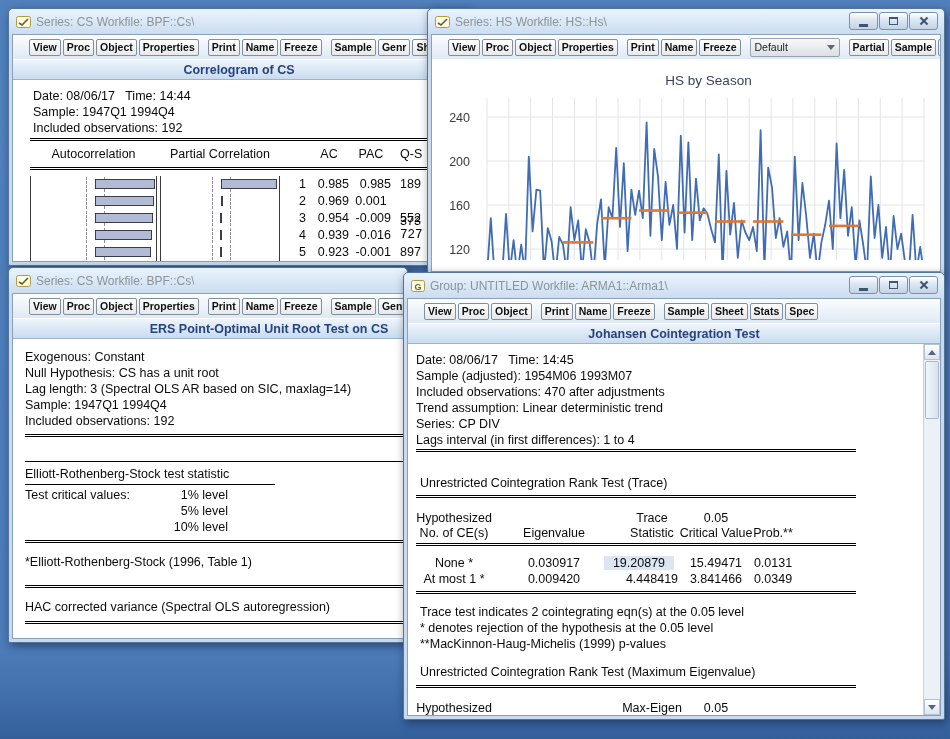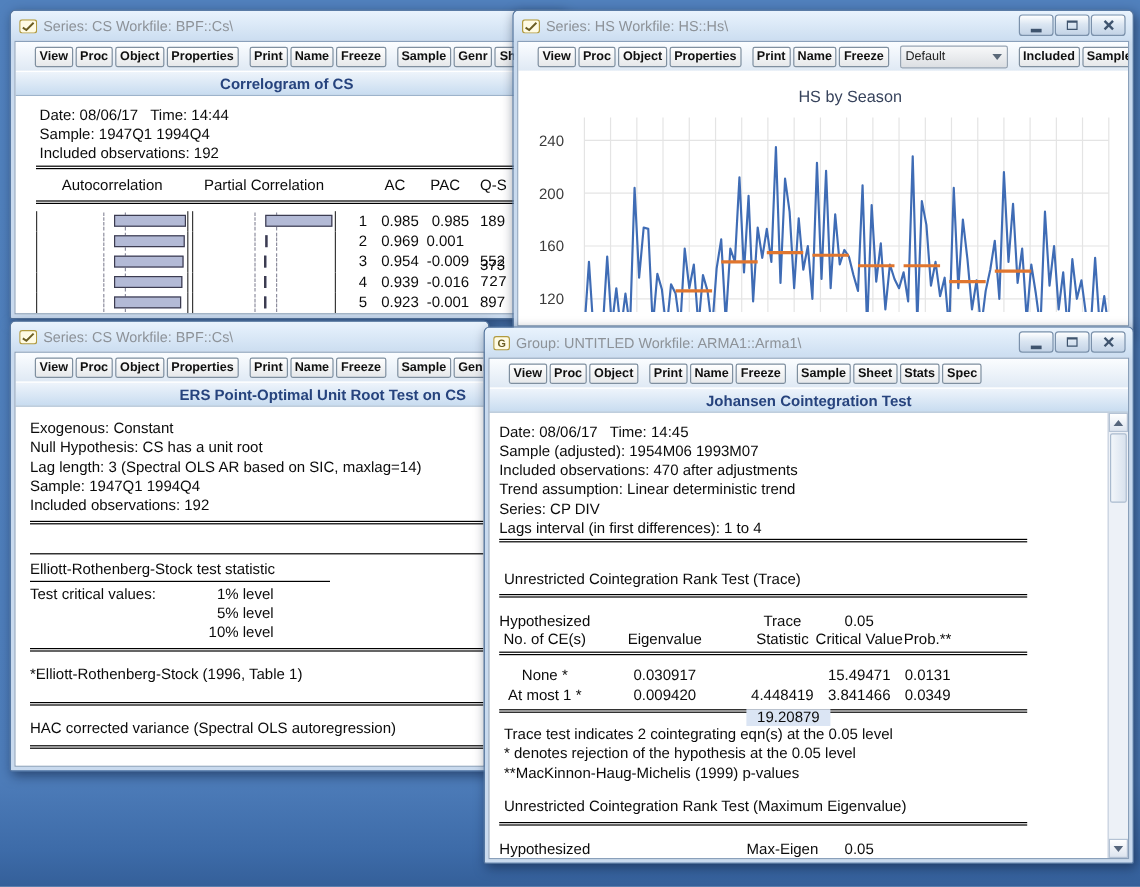--- a/index.html
+++ b/index.html
@@ -220,21 +220,21 @@
           <span class="tgap"></span>
           <span class="tbtn">Print</span>
           <span class="tbtn">Name</span>
           <span class="tbtn">Freeze</span>
           <span class="tgap"></span>
           <span class="combo">
             <span class="combo-label">Default</span>
             <span class="combo-arrow"></span>
           </span>
           <span class="tgap"></span>
-          <span class="tbtn">Included</span>
+          <span class="tbtn">Partial</span>
           <span class="tbtn">Sample</span>
           <span class="tbtn">Genr</span>
         </div>
       <div class="content">
         <div class="chart-title">HS by Season</div>
         <svg id="hs-svg" class="abs" style="left:0;top:0" width="512" height="200">
             <line x1="55.0" y1="38" x2="55.0" y2="200" stroke="#e4e4e4" stroke-width="1"></line>
             <line x1="76.8" y1="38" x2="76.8" y2="200" stroke="#e4e4e4" stroke-width="1"></line>
             <line x1="98.7" y1="38" x2="98.7" y2="200" stroke="#e4e4e4" stroke-width="1"></line>
             <line x1="120.5" y1="38" x2="120.5" y2="200" stroke="#e4e4e4" stroke-width="1"></line>
@@ -392,21 +392,21 @@
             <span class="jcell" style="left: -19px; top: 166px;"><span>Hypothesized</span></span>
             <span class="jcell" style="left: -19px; top: 181px;"><span>No. of CE(s)</span></span>
             <span class="jcell" style="left: 81px; top: 181px;"><span>Eigenvalue</span></span>
             <span class="jcell" style="left: 179px; top: 166px;"><span>Trace</span></span>
             <span class="jcell" style="left: 179px; top: 181px;"><span>Statistic</span></span>
             <span class="jcell" style="left: 243px; top: 166px;"><span>0.05</span></span>
             <span class="jcell" style="left: 243px; top: 181px;"><span>Critical Value</span></span>
             <span class="jcell" style="left: 300px; top: 181px;"><span>Prob.**</span></span>
             <span class="jcell" style="left: -19px; top: 211px;"><span>None *</span></span>
             <span class="jcell" style="left: 81px; top: 211px;"><span>0.030917</span></span>
-            <span class="jcell" style="left: 184px; top: 211px; margin-top: 35px;"><span class="hl">19.20879</span></span>
+            <span class="jcell" style="left: 166px; top: 211px;"><span class="hl">19.20879</span></span>
             <span class="jcell" style="left: 243px; top: 211px;"><span>15.49471</span></span>
             <span class="jcell" style="left: 300px; top: 211px;"><span>0.0131</span></span>
             <span class="jcell" style="left: -19px; top: 227px;"><span>At most 1 *</span></span>
             <span class="jcell" style="left: 81px; top: 227px;"><span>0.009420</span></span>
             <span class="jcell" style="left: 179px; top: 227px;"><span>4.448419</span></span>
             <span class="jcell" style="left: 243px; top: 227px;"><span>3.841466</span></span>
             <span class="jcell" style="left: 300px; top: 227px;"><span>0.0349</span></span>
             <span class="jcell" style="left: -19px; top: 356px;"><span>Hypothesized</span></span>
             <span class="jcell" style="left: 179px; top: 356px;"><span>Max-Eigen</span></span>
             <span class="jcell" style="left: 243px; top: 356px;"><span>0.05</span></span>

